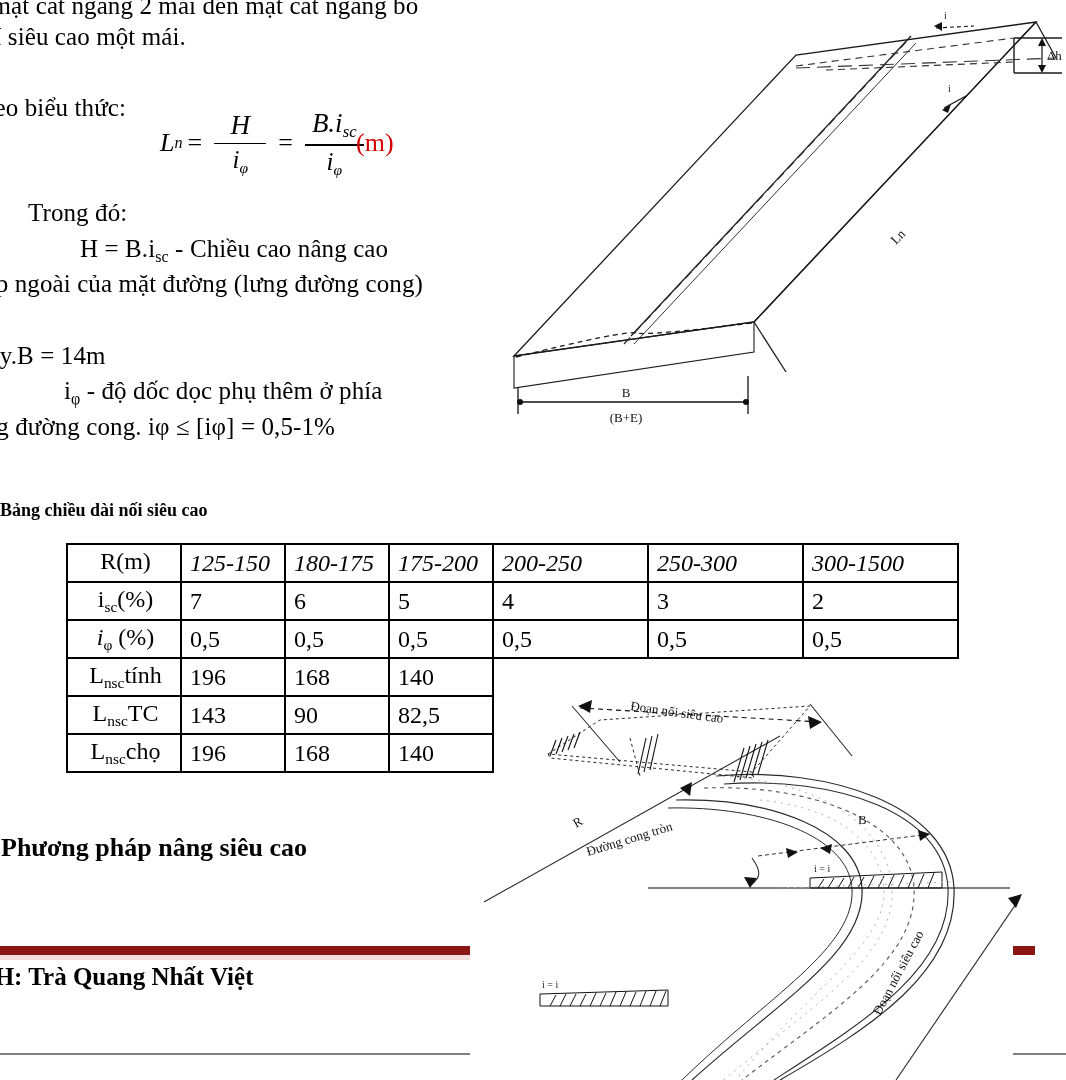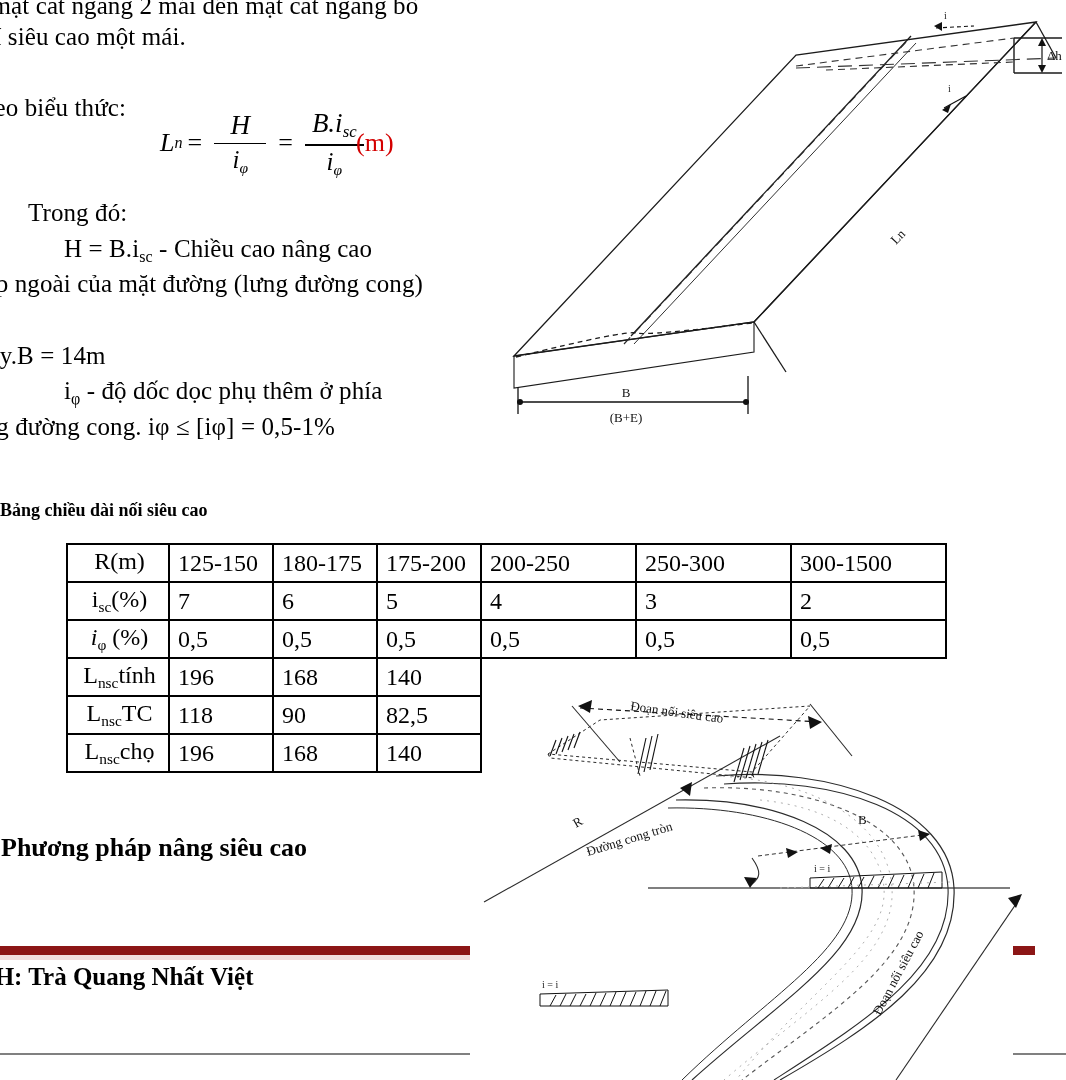--- a/index.html
+++ b/index.html
@@ -38,21 +38,21 @@
   
   #line-clipped-top {
     top: -13px;
     left: -26px;
   }
   #line-sieucao-motmai { top: 18px; left: -14px; }
   #line-chieudai      { top: 52px; left: 10px;  }
   #line-bieuthuc      { top: 89px; left: -18px; }
 
   #line-trongdo   { top: 194px; left: 28px; }
-  #line-h-bisc    { top: 230px; left: 64px; }
+  #line-h-bisc    { top: 230px; left: 80px; }
   #line-mepngoai  { top: 265px; left: -28px; }
   #line-b-chieurong { top: 301px; left: 64px; }
   #line-chayb     { top: 337px; left: -24px; }
   #line-iphi      { top: 372px; left: 64px; }
   #line-lungduong { top: 408px; left: -30px; }
 
   
   #formula-block {
     position: absolute;
     top: 108px;
@@ -122,28 +122,28 @@
   #data-table td {
     border: 2.2px solid #000;
     padding: 2px 8px;
     height: 38px;
     box-sizing: border-box;
     background: #ffffff;
     vertical-align: middle;
     white-space: nowrap;
   }
   #data-table td.label-cell {
-    width: 102px;
+    width: 114px;
     text-align: center;
     padding-left: 11px;
   }
   #data-table td.data-cell {
     text-align: left;
   }
-  #data-table tbody tr:nth-child(1) td.data-cell { width: 104px; }
+  #data-table tbody tr:nth-child(1) td.data-cell { width: 104px; font-style: italic; }
   #data-table tbody tr td.data-cell.wide { width: 155px; }
   
   #data-table td.hidden-cell {
     border: none;
     background: transparent;
     color: transparent;
   }
   .supsub {
     font-size: 0.64em;
     vertical-align: -0.30em;
@@ -336,21 +336,21 @@
       <td class="label-cell"><span>L</span><span class="supsub">nsc</span><span>tính</span></td>
       <td class="data-cell">196</td>
       <td class="data-cell">168</td>
       <td class="data-cell">140</td>
       <td class="data-cell wide hidden-cell"></td>
       <td class="data-cell wide hidden-cell"></td>
       <td class="data-cell wide hidden-cell"></td>
     </tr>
     <tr>
       <td class="label-cell"><span>L</span><span class="supsub">nsc</span><span>TC</span></td>
-      <td class="data-cell">118</td>
+      <td class="data-cell">143</td>
       <td class="data-cell">90</td>
       <td class="data-cell">82,5</td>
       <td class="data-cell wide hidden-cell"></td>
       <td class="data-cell wide hidden-cell"></td>
       <td class="data-cell wide hidden-cell"></td>
     </tr>
     <tr>
       <td class="label-cell"><span>L</span><span class="supsub">nsc</span><span>chọ</span></td>
       <td class="data-cell">196</td>
       <td class="data-cell">168</td>

